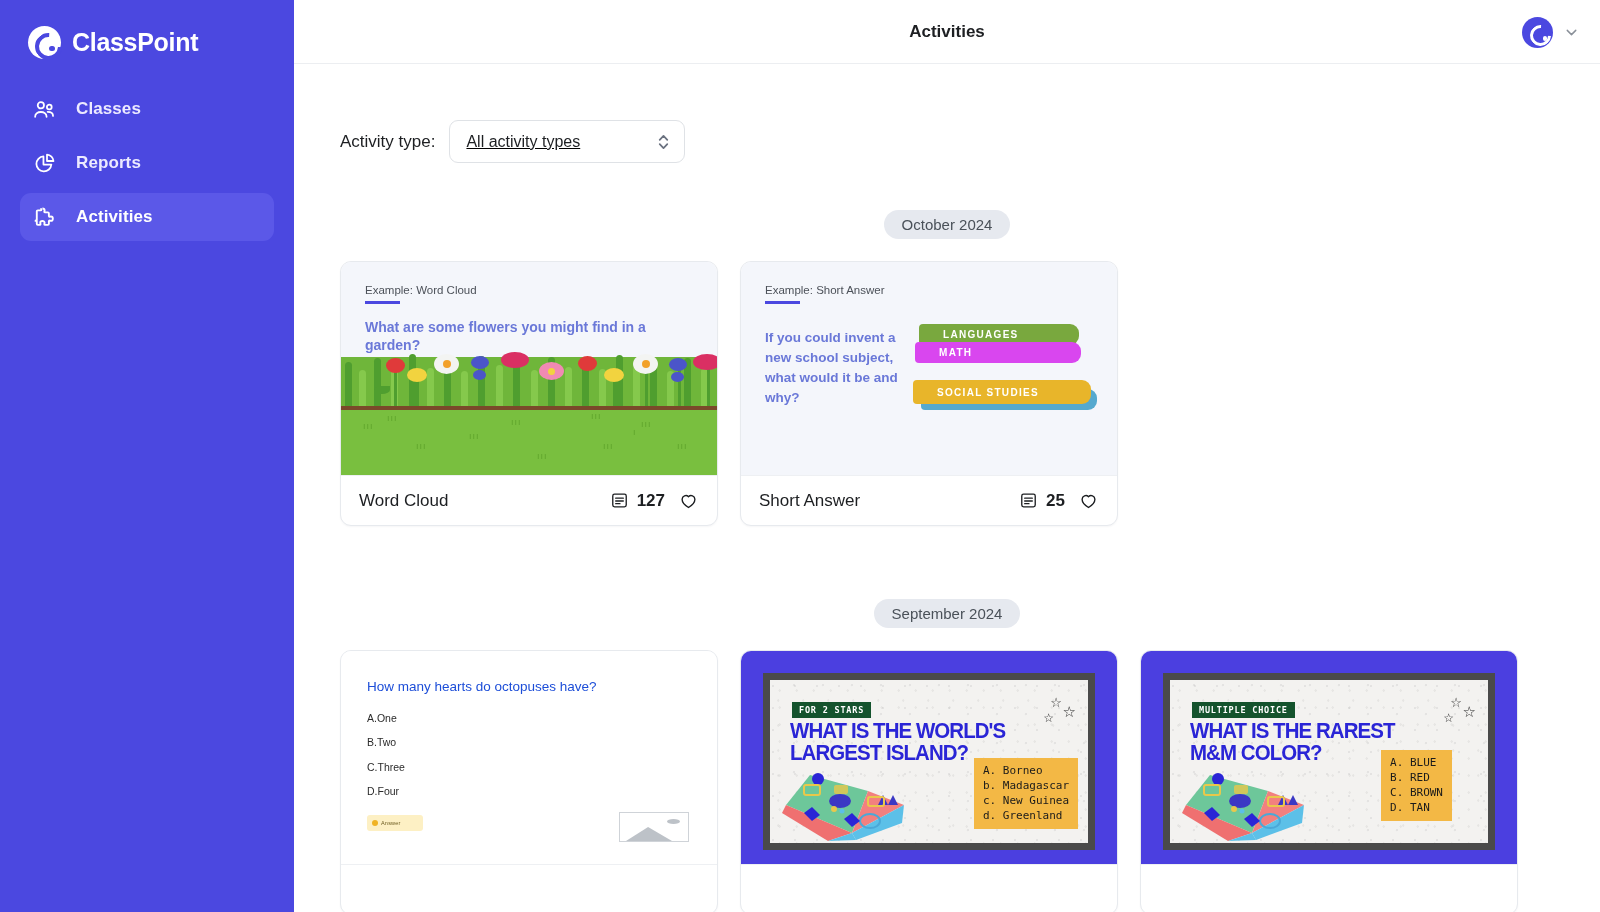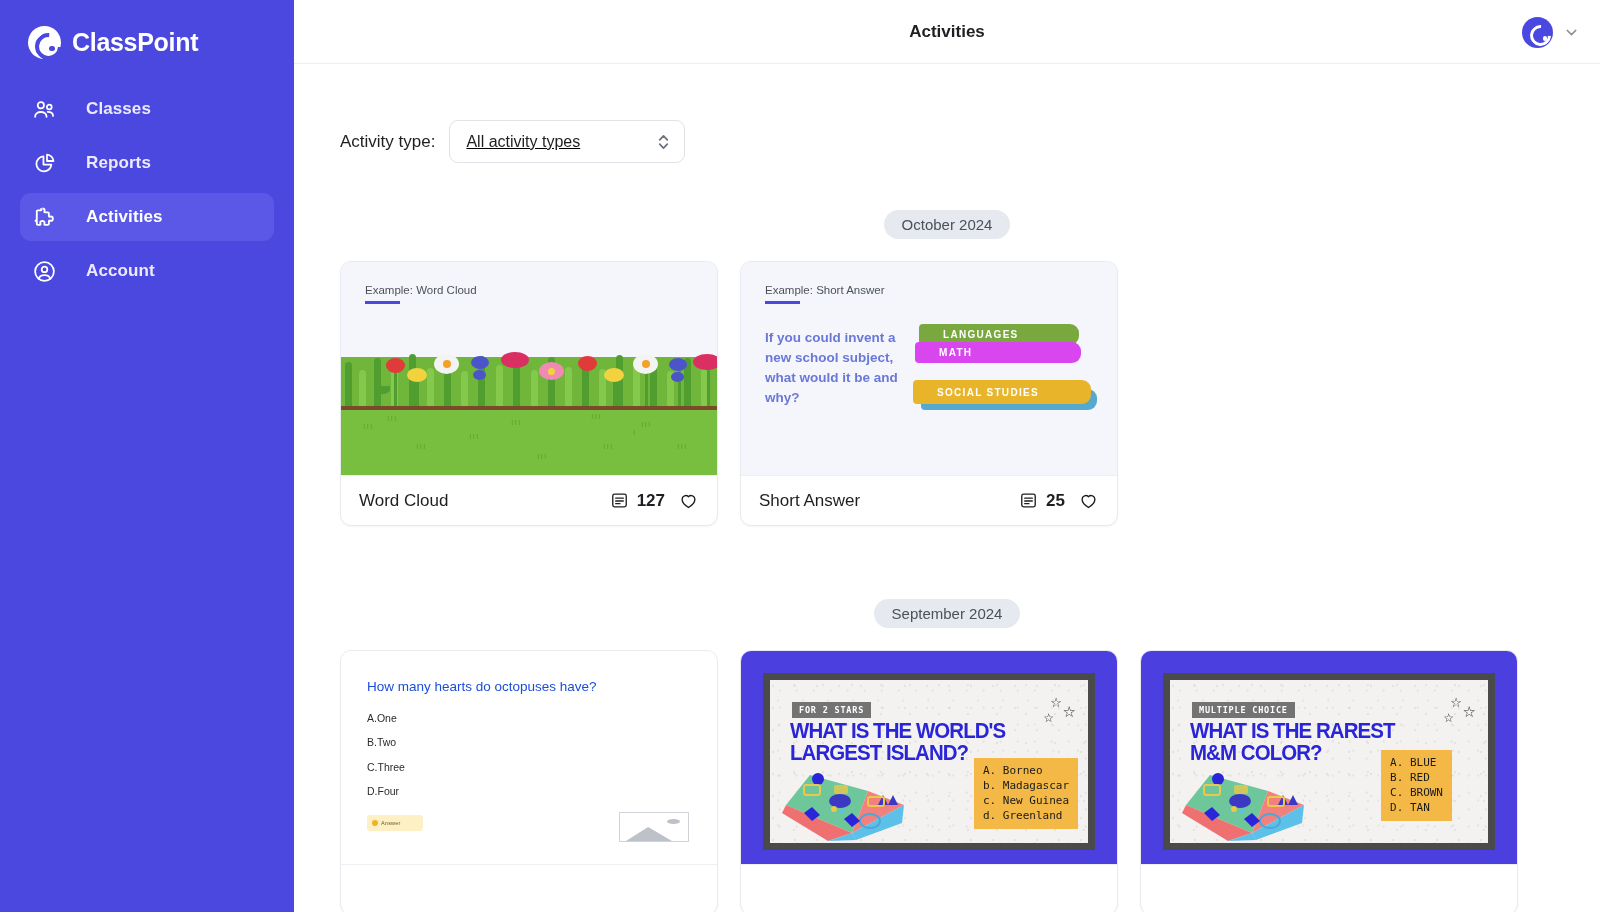--- a/index.html
+++ b/index.html
@@ -30,21 +30,21 @@
     transform: rotate(-42deg);
   }
   .brand-logo::after {
     content: ""; position: absolute; right: 6.5px; bottom: 7.5px;
     width: 5.5px; height: 5.5px; border-radius: 50%; background: #4b48e0;
   }
   .brand-name { color: #fff; font-size: 25px; font-weight: 700; letter-spacing: -0.3px; }
 
   .nav { margin-top: 19px; padding: 0 20px; }
   .nav-item {
-    display: flex; align-items: center; gap: 28px;
+    display: flex; align-items: center; gap: 18px;
     height: 48px; padding-left: 11px; border-radius: 11px;
     margin-bottom: 6px; cursor: pointer;
   }
   .nav-item.active { background: #5b58e8; }
   .nav-icon { width: 27px; height: 27px; flex: 0 0 27px; display: flex; align-items: center; justify-content: center; }
   .nav-icon svg { display: block; }
   .nav-label { color: #fff; font-size: 17px; font-weight: 700; letter-spacing: 0.1px; }
   .nav-item:not(.active) .nav-label { color: #eceaff; }
 
   
@@ -163,21 +163,21 @@
   .paper::before{
     content:""; position:absolute; inset:0;
     background:
       radial-gradient(circle at 14% 28%, rgba(160,160,160,.18) 0 1px, transparent 1.4px),
       radial-gradient(circle at 57% 62%, rgba(160,160,160,.15) 0 1px, transparent 1.4px),
       radial-gradient(circle at 82% 18%, rgba(160,160,160,.18) 0 1px, transparent 1.4px),
       radial-gradient(circle at 33% 82%, rgba(160,160,160,.15) 0 1px, transparent 1.4px);
     background-size: 22px 22px, 17px 17px, 29px 29px, 25px 25px;
   }
   .qtag {
-    position:absolute; left: 22px; top: 22px; background:#737373; color:#fff;
+    position:absolute; left: 22px; top: 22px; background:#14532d; color:#fff;
     font-family:"DejaVu Sans Mono", monospace; font-size: 8.5px; letter-spacing:.8px;
     padding: 3px 7px; font-weight:700;
   }
   .qtitle {
     position:absolute; left: 20px; top: 40px; color:#2a25d6;
     font-size: 22px; font-weight:700; line-height:1.02; letter-spacing:-1px;
     font-family:"Liberation Sans", sans-serif; transform: scaleX(.93); transform-origin: left top;
   }
   .qopts {
     position:absolute; background:#f3b845; padding: 6px 9px;
@@ -224,30 +224,20 @@
       <div class="nav-item active">
         <span class="nav-icon">
           <svg width="25" height="25" viewBox="0 0 24 24" fill="none" stroke="#ffffff" stroke-width="1.8" stroke-linejoin="round">
             <path d="M10 3.4c1.2 0 2.1.8 2.1 1.8 0 .5-.3.9-.3 1.3 0 .4.3.6.8.6h2.6c.6 0 1 .4 1 1v2.5c0 .5.3.8.7.8.4 0 .8-.4 1.3-.4 1 0 1.8.9 1.8 2.1 0 1.2-.8 2.1-1.8 2.1-.5 0-.9-.4-1.3-.4-.4 0-.7.3-.7.8v2.5c0 .6-.4 1-1 1h-2.6c-.5 0-.8-.3-.8-.7 0-.4.3-.8.3-1.3 0-1-.9-1.8-2.1-1.8-1.2 0-2.1.8-2.1 1.8 0 .5.3.9.3 1.3 0 .4-.3.7-.8.7H5.6c-.6 0-1-.4-1-1v-2.5c0-.5-.3-.8-.7-.8-.4 0-.8.4-1.3.4"></path>
             <path d="M4.6 14.9V6.1c0-.6.4-1 1-1h2.6c.5 0 .8-.2.8-.6 0-.4-.3-.8-.3-1.3"></path>
           </svg>
         </span>
         <span class="nav-label">Activities</span>
       </div>
 
-      <div class="nav-item">
-        <span class="nav-icon">
-          <svg width="25" height="25" viewBox="0 0 24 24" fill="none" stroke="#ffffff" stroke-width="1.7" stroke-linecap="round" stroke-linejoin="round">
-            <circle cx="12" cy="12" r="9"></circle>
-              <circle cx="12" cy="10" r="2.7"></circle>
-            <path d="M6.4 19c.7-2.3 2.9-3.5 5.6-3.5s4.9 1.2 5.6 3.5"></path>
-          </svg>
-        </span>
-        <span class="nav-label">Account</span>
-      </div>
 
     </nav>
   </aside>
 
   <main class="main">
 
     <header class="topbar">
       <div class="topbar-title">Activities</div>
       <div class="topbar-right">
         <div class="avatar"></div>
@@ -274,20 +264,21 @@
         <span class="month-badge">October 2024</span>
       </div>
 
       <div class="cards-row">
 
         <div class="card">
           <div class="card-thumb">
             <div class="thumb-head">
               <div class="thumb-kicker">Example: Word Cloud</div>
               <div class="thumb-rule"></div>
+              <div class="thumb-q">What are some flowers you might find in a garden?</div>
             </div>
             <div class="garden">
               <div class="ground"></div>
                 <div class="soil"></div>
                 <div class="grassband"></div>
               <div class="blade" style="left:4px;   height:44px;"></div>
               <div class="blade lt" style="left:18px;  height:36px;"></div>
               <div class="blade" style="left:33px;  height:48px;"></div>
               <div class="blade lt" style="left:50px;  height:40px;"></div>
               <div class="blade" style="left:68px;  height:52px;"></div>

